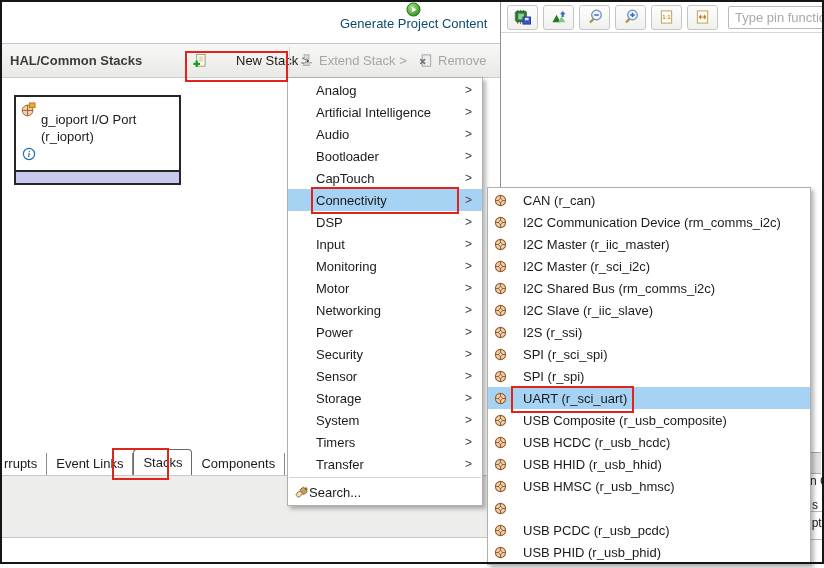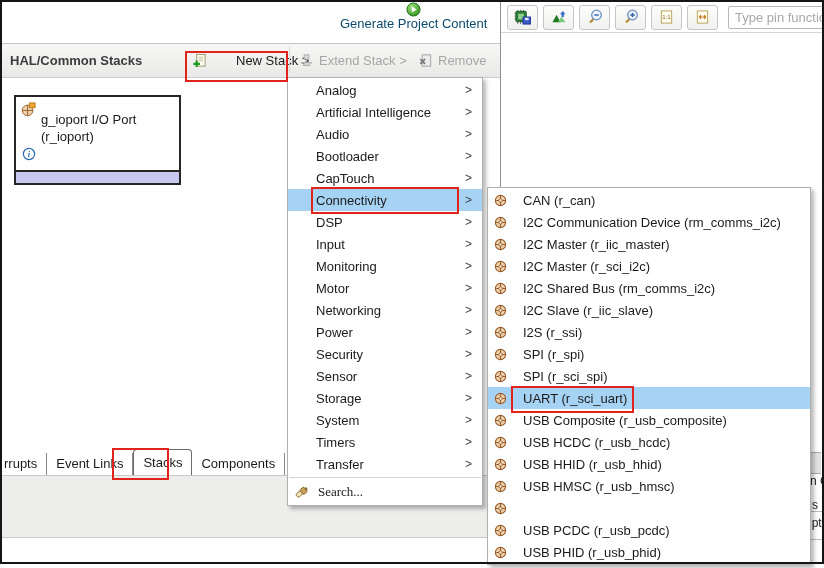--- a/index.html
+++ b/index.html
@@ -57,21 +57,21 @@
   #frag-whitebox{left:808px;top:511px;width:13px;height:27px;background:#fff;border:1px solid #bbb;border-right:none;z-index:4;}
 
   
   .menu{background:#fff;border:1px solid #b0b0b0;box-shadow:3px 3px 4px rgba(0,0,0,0.28);z-index:30;padding:1px 0;}
   #menu1{left:287px;top:77px;width:194px;}
   #menu2{left:487px;top:187px;width:322px;z-index:31;}
   .mrow{position:relative;height:22px;display:flex;align-items:center;padding:0 10px 0 28px;cursor:pointer;}
   .mrow .mlabel{flex:1;white-space:nowrap;overflow:hidden;}
   .mrow .marrow{color:#444;font-size:12px;}
   .mrow.hl{background:#a6d2f4;}
-  .srow{position:relative;height:24px;display:flex;align-items:center;gap:9px;padding:0 14px 0 7px;cursor:pointer;font-family:Liberation Serif, serif;}
+  .srow{position:relative;height:24px;display:flex;align-items:center;gap:0;padding:0 14px 0 7px;cursor:pointer;}
   .msep{border-top:1px solid #d4d4d4;margin:2px 1px;}
   .smrow{position:relative;height:22px;display:flex;align-items:center;gap:16px;padding:0 6px;cursor:pointer;white-space:nowrap;}
   .smrow.hl{background:#a6d2f4;}
   .icon{display:inline-flex;flex:none;align-items:center;justify-content:center;}
 
   
   .redbox{border:2px solid #e0241b;z-index:40;pointer-events:none;}
   #box-new-stack{left:185px;top:51px;width:99px;height:27px;}
   #box-connectivity{left:311px;top:187px;width:144px;height:23px;}
   #box-uart{left:511px;top:386px;width:119px;height:23px;}
@@ -390,31 +390,31 @@
         <span>I2S (r_ssi)</span>
       </div>
       <div class="smrow">
         <span class="icon">
           <svg width="13" height="13" viewBox="0 0 16 16">
             <circle cx="8" cy="8" r="6.3" fill="#ecd3ae" stroke="#9a5b2a" stroke-width="1.3"></circle>
             <path d="M8 1.7V14.3M1.7 8H14.3" stroke="#9a5b2a" stroke-width="1.3"></path>
             <circle cx="8" cy="8" r="2.1" fill="#f7ead2" stroke="#9a5b2a" stroke-width="1.1"></circle>
           </svg>
         </span>
+        <span>SPI (r_sci_spi)</span>
+      </div>
+      <div class="smrow">
+        <span class="icon">
+          <svg width="13" height="13" viewBox="0 0 16 16">
+            <circle cx="8" cy="8" r="6.3" fill="#ecd3ae" stroke="#9a5b2a" stroke-width="1.3"></circle>
+            <path d="M8 1.7V14.3M1.7 8H14.3" stroke="#9a5b2a" stroke-width="1.3"></path>
+            <circle cx="8" cy="8" r="2.1" fill="#f7ead2" stroke="#9a5b2a" stroke-width="1.1"></circle>
+          </svg>
+        </span>
         <span>SPI (r_spi)</span>
-      </div>
-      <div class="smrow">
-        <span class="icon">
-          <svg width="13" height="13" viewBox="0 0 16 16">
-            <circle cx="8" cy="8" r="6.3" fill="#ecd3ae" stroke="#9a5b2a" stroke-width="1.3"></circle>
-            <path d="M8 1.7V14.3M1.7 8H14.3" stroke="#9a5b2a" stroke-width="1.3"></path>
-            <circle cx="8" cy="8" r="2.1" fill="#f7ead2" stroke="#9a5b2a" stroke-width="1.1"></circle>
-          </svg>
-        </span>
-        <span>SPI (r_sci_spi)</span>
       </div>
       <div class="smrow hl">
         <span class="icon">
           <svg width="13" height="13" viewBox="0 0 16 16">
             <circle cx="8" cy="8" r="6.3" fill="#ecd3ae" stroke="#9a5b2a" stroke-width="1.3"></circle>
             <path d="M8 1.7V14.3M1.7 8H14.3" stroke="#9a5b2a" stroke-width="1.3"></path>
             <circle cx="8" cy="8" r="2.1" fill="#f7ead2" stroke="#9a5b2a" stroke-width="1.1"></circle>
           </svg>
         </span>
         <span>UART (r_sci_uart)</span>

